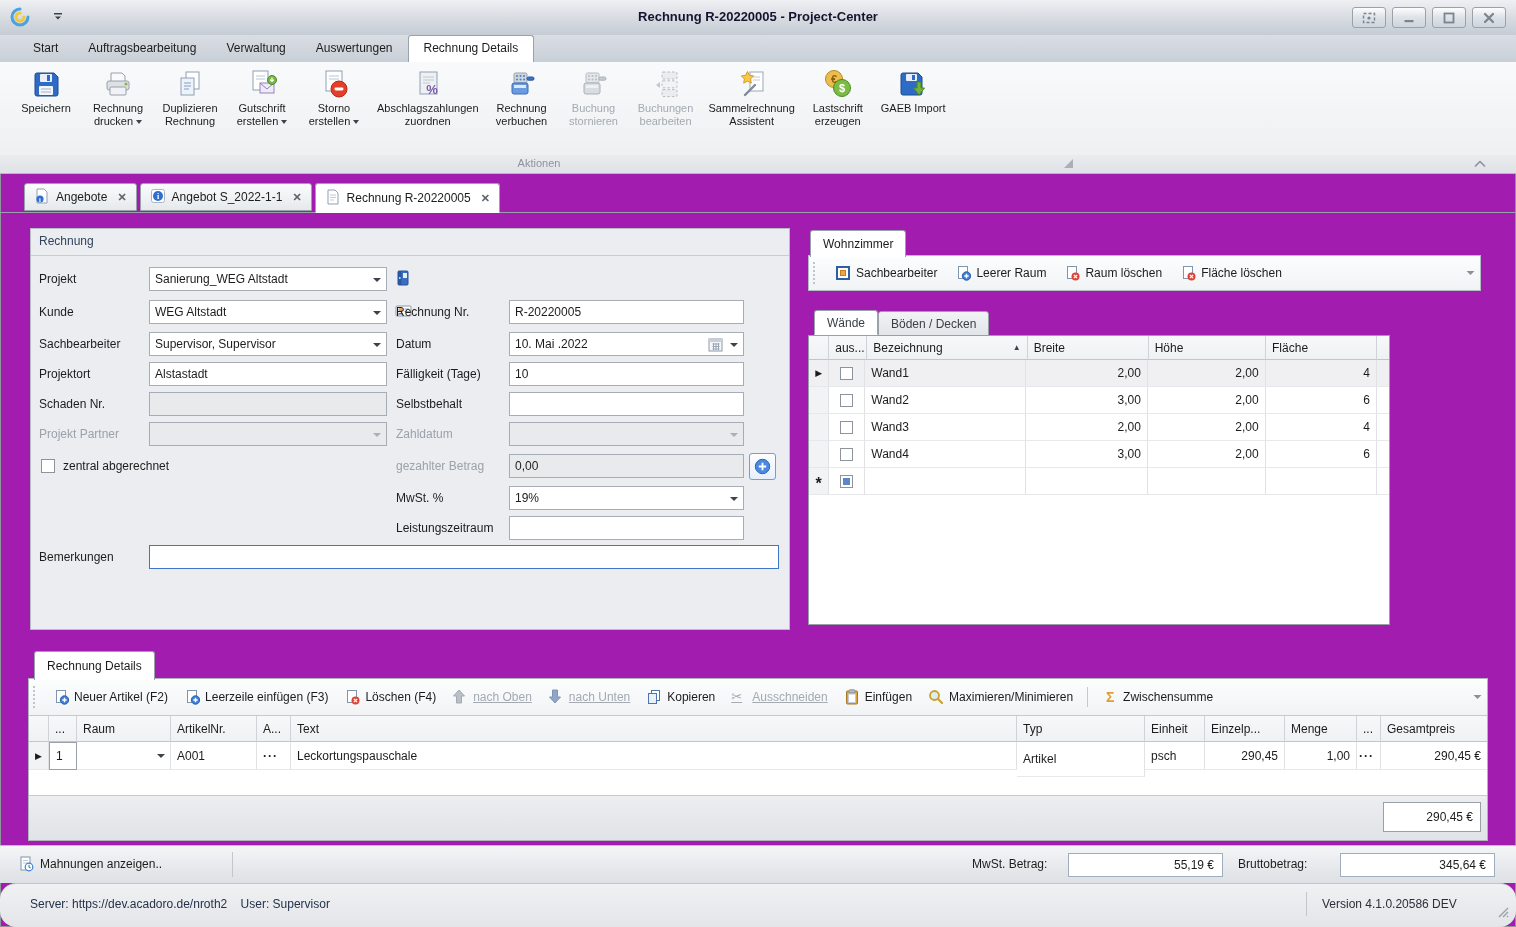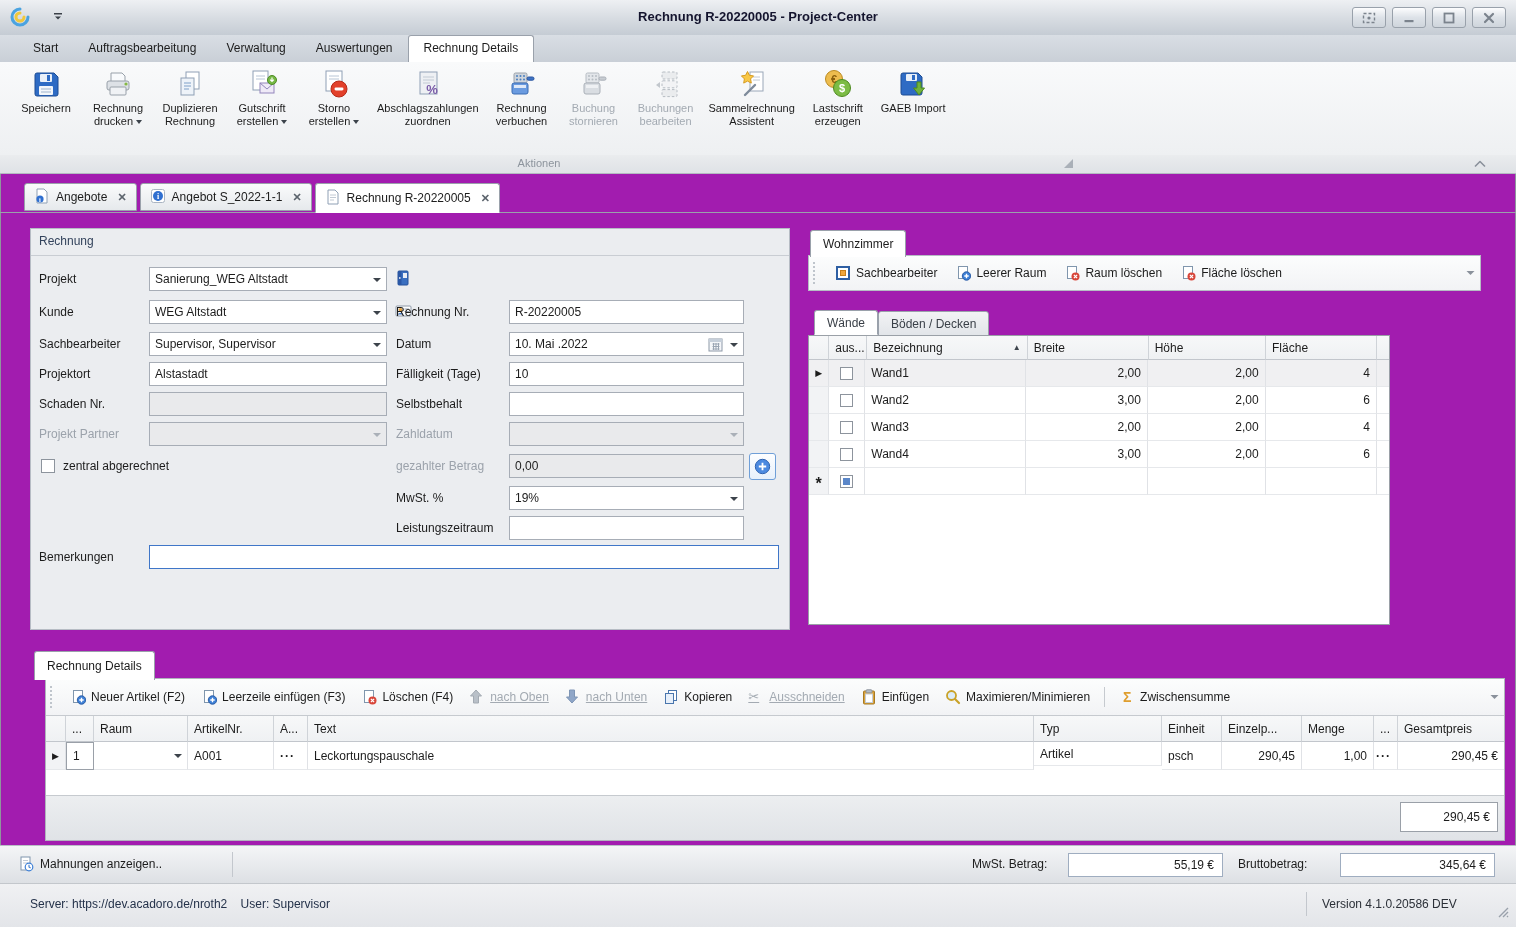--- a/index.html
+++ b/index.html
@@ -93,39 +93,39 @@
   .sorticon{font-size:8px;color:#3c434b;margin-left:auto;}
   .rowarrow{font-size:9px;color:#1c1c1c;}
   .newstar{font-size:16px;font-weight:bold;color:#1c1c1c;line-height:10px;margin-top:6px;}
   .cbxsmall{width:13px;height:13px;background:#fff;border:1px solid #8d949d;box-sizing:border-box;margin:0 auto;}
   .cbxnew{display:flex;align-items:center;justify-content:center;}
   .cbxnew span{width:7px;height:7px;background:#5b87c9;display:block;}
   
   .dettab{position:absolute;left:34px;top:651px;height:28px;padding:0 12px;background:#fff;
     border:1px solid #9aa1ab;border-bottom:none;border-radius:3px 3px 0 0;line-height:28px;z-index:2;}
   .detpanel{position:absolute;left:28px;top:678px;width:1460px;height:163px;background:#fff;
-    border:1px solid #b0b5bc;box-sizing:border-box;display:flex;flex-direction:column;margin-left:17px;}
+    border:1px solid #b0b5bc;box-sizing:border-box;display:flex;flex-direction:column;}
   .dtoolbar{height:36px;background:linear-gradient(#fcfdfd,#f2f3f5);border-bottom:1px solid #c6cacf;
     display:flex;align-items:center;gap:2px;padding-left:4px;flex:none;position:relative;}
   .tsep{width:1px;height:20px;background:#c6cacf;margin:0 5px;}
   .dgrid{flex:none;}
   .dstripe{margin-top:auto;height:44px;background:linear-gradient(#eceef0,#e0e3e7);
     border-top:1px solid #c6cacf;position:relative;}
   .sumbox{position:absolute;right:6px;top:6px;width:98px;height:30px;background:#fff;
     border:1px solid #9aa0a8;box-sizing:border-box;display:flex;align-items:center;justify-content:flex-end;padding:0 7px;}
   
   .statusbar{position:absolute;left:0;top:845px;width:100%;height:38px;
     background:linear-gradient(#f4f5f7,#dde0e4);border-top:1px solid #b9bec5;box-sizing:border-box;}
   .mahn{position:absolute;left:10px;top:7px;display:flex;align-items:center;gap:6px;padding:3px 8px;}
   .ssep{position:absolute;left:232px;top:6px;width:1px;height:25px;background:#c3c7cd;}
   .slabel{position:absolute;top:11px;color:#1c1c1c;}
   .sbox{position:absolute;top:7px;width:155px;height:24px;background:#fff;border:1px solid #9fadc0;
     box-sizing:border-box;display:flex;align-items:center;justify-content:flex-end;padding:0 8px;}
   .footer{position:absolute;left:0;top:883px;width:100%;height:44px;
-    background:linear-gradient(#f0f1f3,#e3e5e9);border-top:1px solid #c3c7cc;box-sizing:border-box;}
+    background:linear-gradient(#f0f1f3,#e3e5e9);border-top:1px solid #c3c7cc;box-sizing:border-box;border-radius:16px;}
   .serverinfo{position:absolute;left:30px;top:13px;color:#24324a;}
   .fsep{position:absolute;left:1306px;top:8px;width:1px;height:24px;background:#c3c7cd;}
   .version{position:absolute;left:1322px;top:13px;color:#2b3038;}
   .grip{position:absolute;right:6px;bottom:8px;width:13px;height:13px;}
 </style>
 </head>
 <body>
 
 <div id="app">
 
@@ -761,21 +761,21 @@
         <div class="gcell gind" style="width:20px;height:28px">
             <span class="rowarrow">▶</span>
           </div>
         <div class="gcell" style="width:28px;height:28px;background:#fff;border:1px solid #9aa0a8;">1</div>
         <div class="gcell" style="width:94px;height:28px;position:relative">
           <span class="carrow" style="top:12px"></span>
         </div>
         <div class="gcell" style="width:86px;height:28px">A001</div>
         <div class="gcell cellipsis" style="width:34px;height:28px">···</div>
         <div class="gcell" style="width:726px;height:28px">Leckortungspauschale</div>
-        <div class="gcell" style="width:128px;height:24px">Artikel</div>
+        <div class="gcell" style="width:128px;height:35px">Artikel</div>
         <div class="gcell" style="width:60px;height:28px">psch</div>
         <div class="gcell num" style="width:80px;height:28px">290,45</div>
         <div class="gcell num" style="width:72px;height:28px">1,00</div>
         <div class="gcell cellipsis" style="width:24px;height:28px;padding:0 2px">···</div>
         <div class="gcell num" style="flex:1;height:28px;border-right:none">290,45 €</div>
       </div>
     </div>
 
     <div class="dstripe">
       <div class="sumbox">290,45 €</div>

